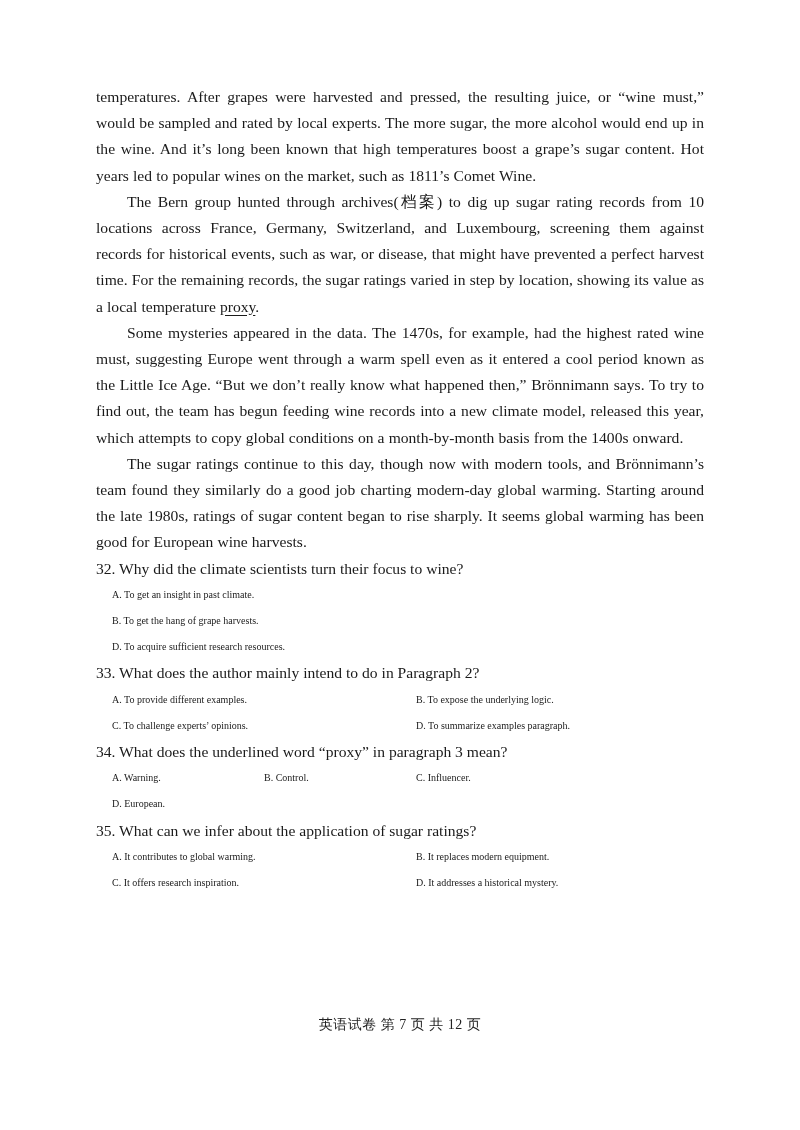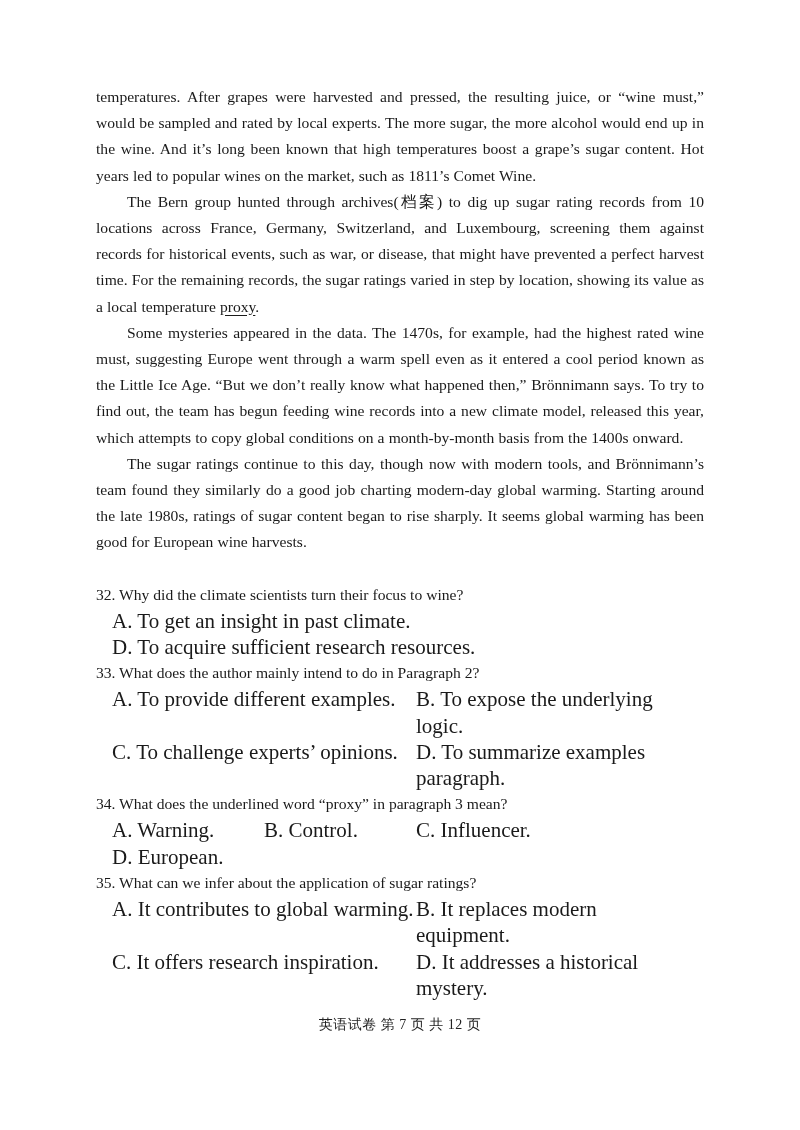--- a/index.html
+++ b/index.html
@@ -8,24 +8,24 @@
       font-family: "Liberation Serif", "DejaVu Serif", serif;
       color: #1a1a1a;
     }
     .page { position: absolute; left: 96px; top: 84px; width: 608px; }
     .para {
       font-size: 15.6px; line-height: 26.2px; text-align: justify;
       margin: 0; text-indent: 31px; word-spacing: 0.2px;
     }
     .para.noindent { text-indent: 0; }
     .u { text-decoration: underline; text-underline-offset: 3px; }
-    .questions { margin-top: 26px; }
+    .questions { }
     .q-stem { font-size: 15.6px; line-height: 26.2px; margin: 0; }
     .opts { display: flex; flex-wrap: wrap; padding-left: 16px; }
-    .opt { font-size: 21px; line-height: 26.2px; }
+    .opt { font-size: 10px; line-height: 26.2px; }
     .opts.one .opt { width: 100%; }
     .opts.two .opt { width: 304px; }
     .opts.four .opt { width: 152px; }
     .opts.two .opt:nth-child(2n) { width: 270px; }
     .footer {
       position: absolute; top: 1016px; left: 0; width: 800px; text-align: center;
       font-size: 14px; color: #222; letter-spacing: 0.5px;
     }
   </style>
 </head>
@@ -37,20 +37,21 @@
     <p class="para"><span>The Bern group hunted through archives(档案) to dig up sugar rating records from 10 locations across France, Germany, Switzerland, and Luxembourg, screening them against records for historical events, such as war, or disease, that might have prevented a perfect harvest time. For the remaining records, the sugar ratings varied in step by location, showing its value as a local temperature </span><span class="u">proxy</span><span>.</span></p>
     <p class="para">Some mysteries appeared in the data. The 1470s, for example, had the highest rated wine must, suggesting Europe went through a warm spell even as it entered a cool period known as the Little Ice Age. “But we don’t really know what happened then,” Brönnimann says. To try to find out, the team has begun feeding wine records into a new climate model, released this year, which attempts to copy global conditions on a month-by-month basis from the 1400s onward.</p>
     <p class="para">The sugar ratings continue to this day, though now with modern tools, and Brönnimann’s team found they similarly do a good job charting modern-day global warming. Starting around the late 1980s, ratings of sugar content began to rise sharply. It seems global warming has been good for European wine harvests.</p>
   </div>
 
   <div class="questions">
     <div>
       <p class="q-stem">32. Why did the climate scientists turn their focus to wine?</p>
       <div class="opts one">
         <div class="opt">A. To get an insight in past climate.</div>
+        <div class="opt">B. To get the hang of grape harvests.</div>
         <div class="opt">D. To acquire sufficient research resources.</div>
       </div>
     </div>
     <div>
       <p class="q-stem">33. What does the author mainly intend to do in Paragraph 2?</p>
       <div class="opts two">
         <div class="opt">A. To provide different examples.</div>
         <div class="opt">B. To expose the underlying logic.</div>
         <div class="opt">C. To challenge experts’ opinions.</div>
         <div class="opt">D. To summarize examples paragraph.</div>

